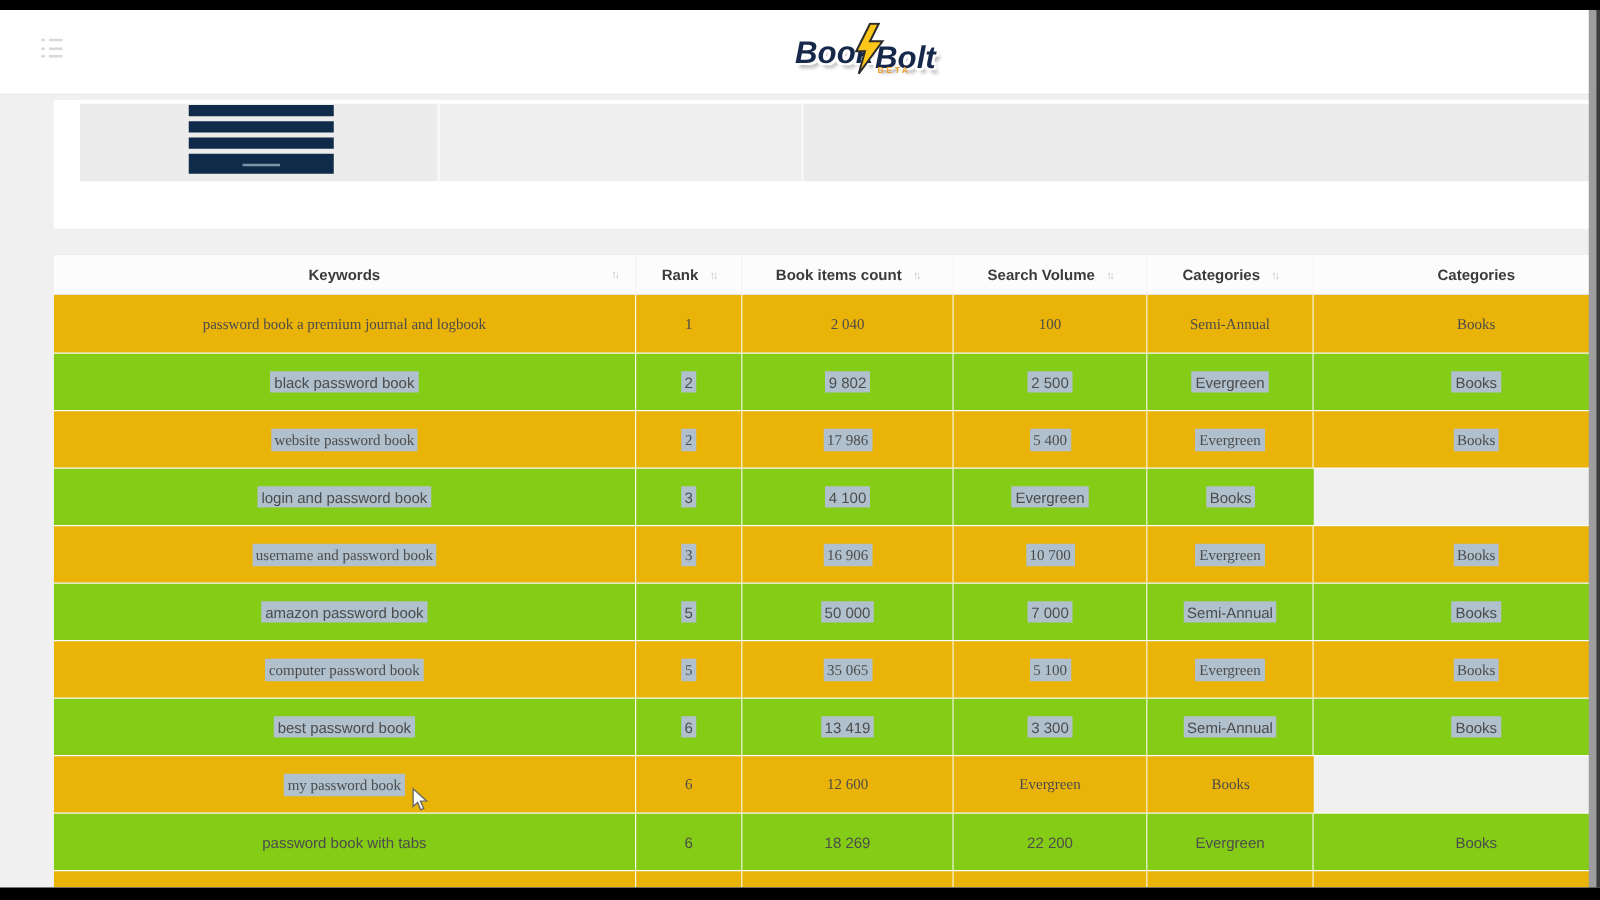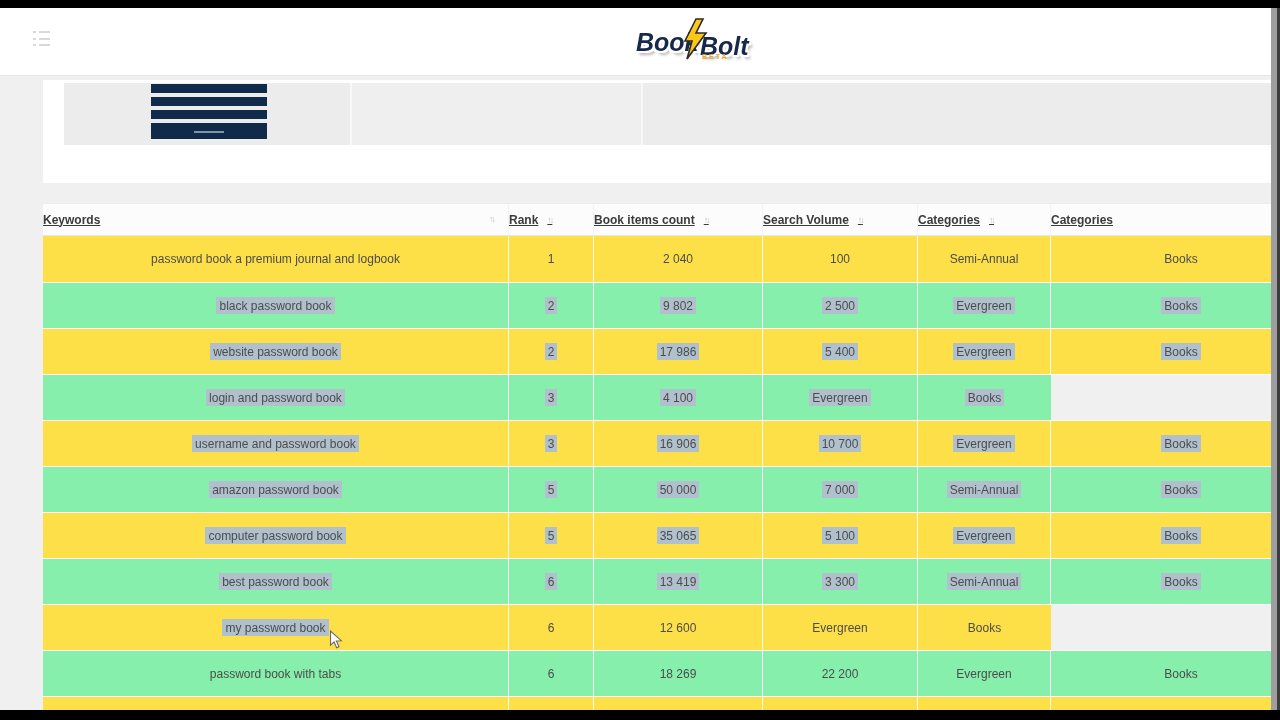--- a/index.html
+++ b/index.html
@@ -42,29 +42,29 @@
   .book-cover .stripe{height:9px;background:#0f2b49;margin-bottom:4px;}
   .book-cover .block{height:16px;background:#0f2b49;position:relative;}
   .book-cover .block .tinytext{position:absolute;left:50%;top:8px;width:30px;height:2px;
      margin-left:-15px;background:#7e93a8;}
 
   
   .table-wrap{position:absolute;left:43px;top:203px;width:1229px;height:507px;overflow:hidden;}
   .ktable{width:1268px;}
   .thead,.trow{display:grid;grid-template-columns:466px 85px 169px 155px 133px 260px;box-sizing:border-box;}
   .thead{height:33px;background:#fcfcfc;border-top:1px solid #ededed;border-bottom:1px solid #e6e6e6;}
-  .hcell{position:relative;display:flex;align-items:center;justify-content:flex-start;
-         font-size:12px;font-weight:bold;color:#3b3b3b;border-right:1px solid #f3f3f3;cursor:pointer;text-decoration:underline;}
+  .hcell{position:relative;display:flex;align-items:center;justify-content:center;
+         font-size:12px;font-weight:bold;color:#3b3b3b;border-right:1px solid #f3f3f3;cursor:pointer;}
   .hcell:last-child{border-right:none;}
   .sort{font-size:9px;font-weight:normal;color:#c3c3c3;margin-left:9px;letter-spacing:-2px;}
   .hc-keywords .sort{position:absolute;right:14px;top:50%;margin-top:-6px;}
   .trow{height:46px;}
   .trow + .trow{border-top:1px solid #fcfcfc;}
-  .row-gray .cell{background:#fde047;}
-  .row-light .cell{background:#86efac;}
+  .row-gray .cell{background:#eab308;font-family:Liberation Serif, serif;}
+  .row-light .cell{background:#84cc16;}
   .cell{display:flex;align-items:center;justify-content:center;font-size:12px;color:#4c4c4c;
         border-right:1px solid rgba(252,252,252,.95);overflow:hidden;white-space:nowrap;}
   .cell:last-child{border-right:none;}
   .sel{background:#b0c0cc;padding:2px 3px 1px;}
   .stub{height:14px;border-top:1px solid #fcfcfc;}
 
   
   .scrollbar-thumb{position:absolute;left:1271px;top:8px;width:6px;height:702px;background:#9e9e9e;z-index:20;}
   .screen-edge{position:absolute;left:1277px;top:8px;width:3px;height:702px;background:#3c3c3c;z-index:20;}
 

